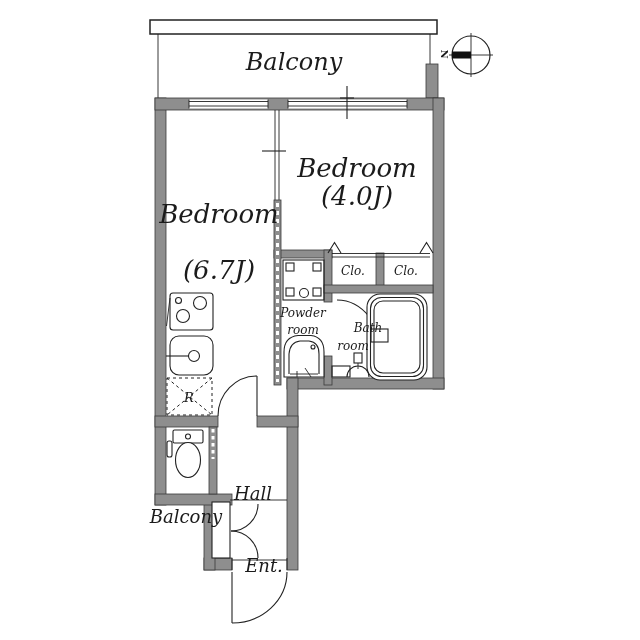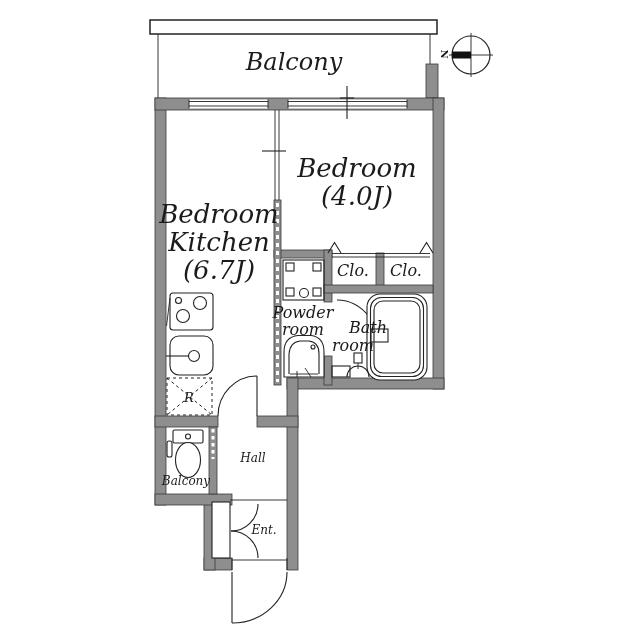--- a/index.html
+++ b/index.html
@@ -3,22 +3,22 @@
 <meta charset="utf-8">
 <style>
   html,body{margin:0;padding:0;background:#ffffff;}
   #canvas{position:relative;width:632px;height:640px;background:#ffffff;overflow:hidden;
           font-family:"DejaVu Serif",serif;}
   svg{position:absolute;left:0;top:0;}
   .lbl{position:absolute;transform:translate(-50%,-50%);font-style:italic;color:#1b1b1b;
        white-space:nowrap;line-height:1;}
   .xl{font-size:24px;}
   .lg{font-size:26px;}
-  .md{font-size:12px;}
-  .sm{font-size:16px;}
+  .md{font-size:18px;margin-top:36px;}
+  .sm{font-size:12px;}
   .xs{font-size:13px;}
   .nlbl{font-size:10px;font-style:normal;font-weight:bold;transform:translate(-50%,-50%) rotate(90deg);}
   .wall{fill:#8e8e8e;stroke:#3a3a3a;stroke-width:0.8;}
   .ln{stroke:#222;stroke-width:1.1;fill:none;}
   .thin{stroke:#222;stroke-width:0.9;fill:none;}
   .fix{stroke:#222;stroke-width:1.1;fill:#ffffff;}
   .fixn{stroke:#222;stroke-width:1.1;fill:none;}
   .dash{stroke:#222;stroke-width:1;fill:none;stroke-dasharray:3 3;}
 </style>
 </head>
@@ -176,21 +176,20 @@
     <ellipse class="fix" cx="188" cy="460" rx="12.5" ry="17.5"></ellipse>
     <rect class="fix" x="167" y="441" width="5" height="16" rx="2"></rect>
   </g>
 
 </svg>
 
 <div class="lbl xl" style="left:294px;top:62px">Balcony</div>
 <div class="lbl lg" style="left:357px;top:168px">Bedroom</div>
 <div class="lbl lg" style="left:357px;top:196px">(4.0J)</div>
 <div class="lbl lg" style="left:219px;top:214px">Bedroom</div>
-<div class="lbl lg" style="left:219px;top:242px">Kitchen</div>
 <div class="lbl lg" style="left:219px;top:270px">(6.7J)</div>
 <div class="lbl sm" style="left:353px;top:271px">Clo.</div>
 <div class="lbl sm" style="left:406px;top:271px">Clo.</div>
 <div class="lbl sm" style="left:303px;top:313px">Powder</div>
 <div class="lbl sm" style="left:303px;top:330px">room</div>
 <div class="lbl sm" style="left:368px;top:328px">Bath</div>
 <div class="lbl sm" style="left:353px;top:346px">room</div>
 <div class="lbl md" style="left:186px;top:481px">Balcony</div>
 <div class="lbl md" style="left:253px;top:458px">Hall</div>
 <div class="lbl md" style="left:264px;top:530px">Ent.</div>

